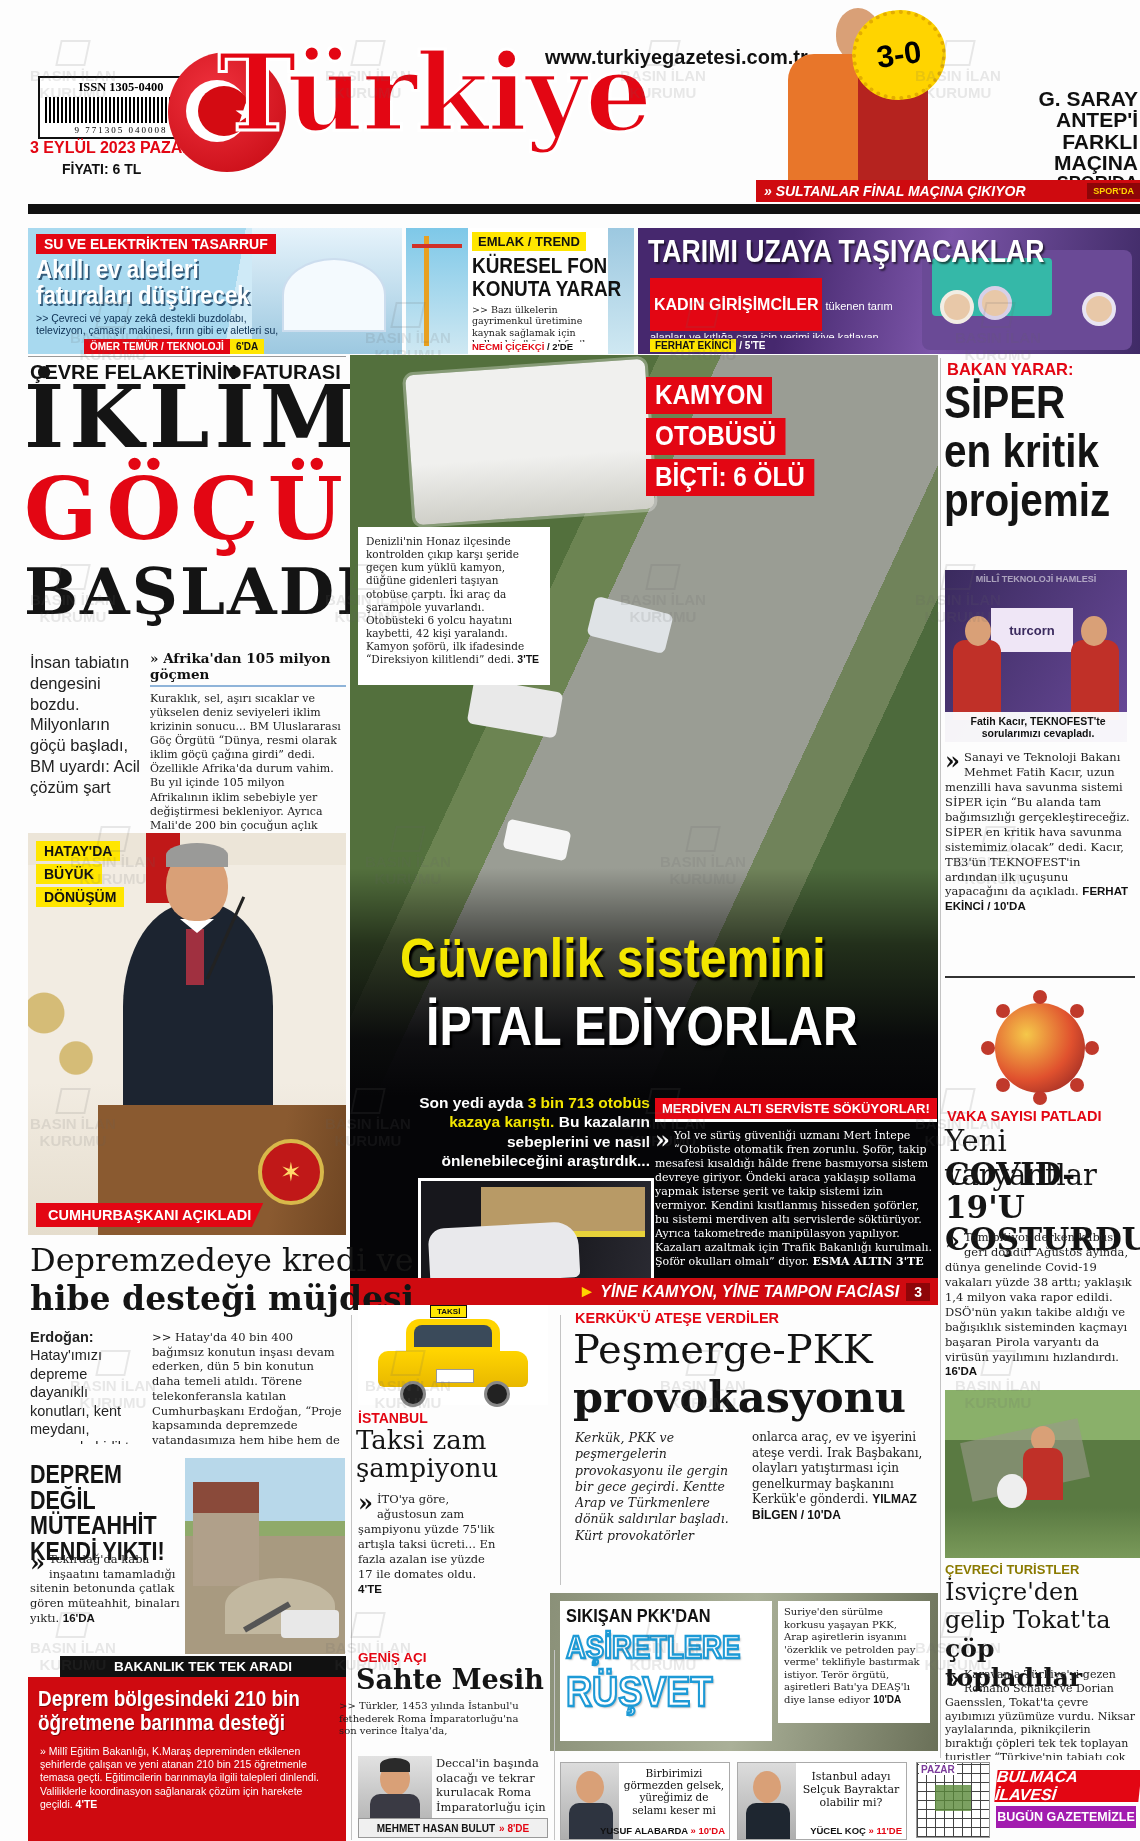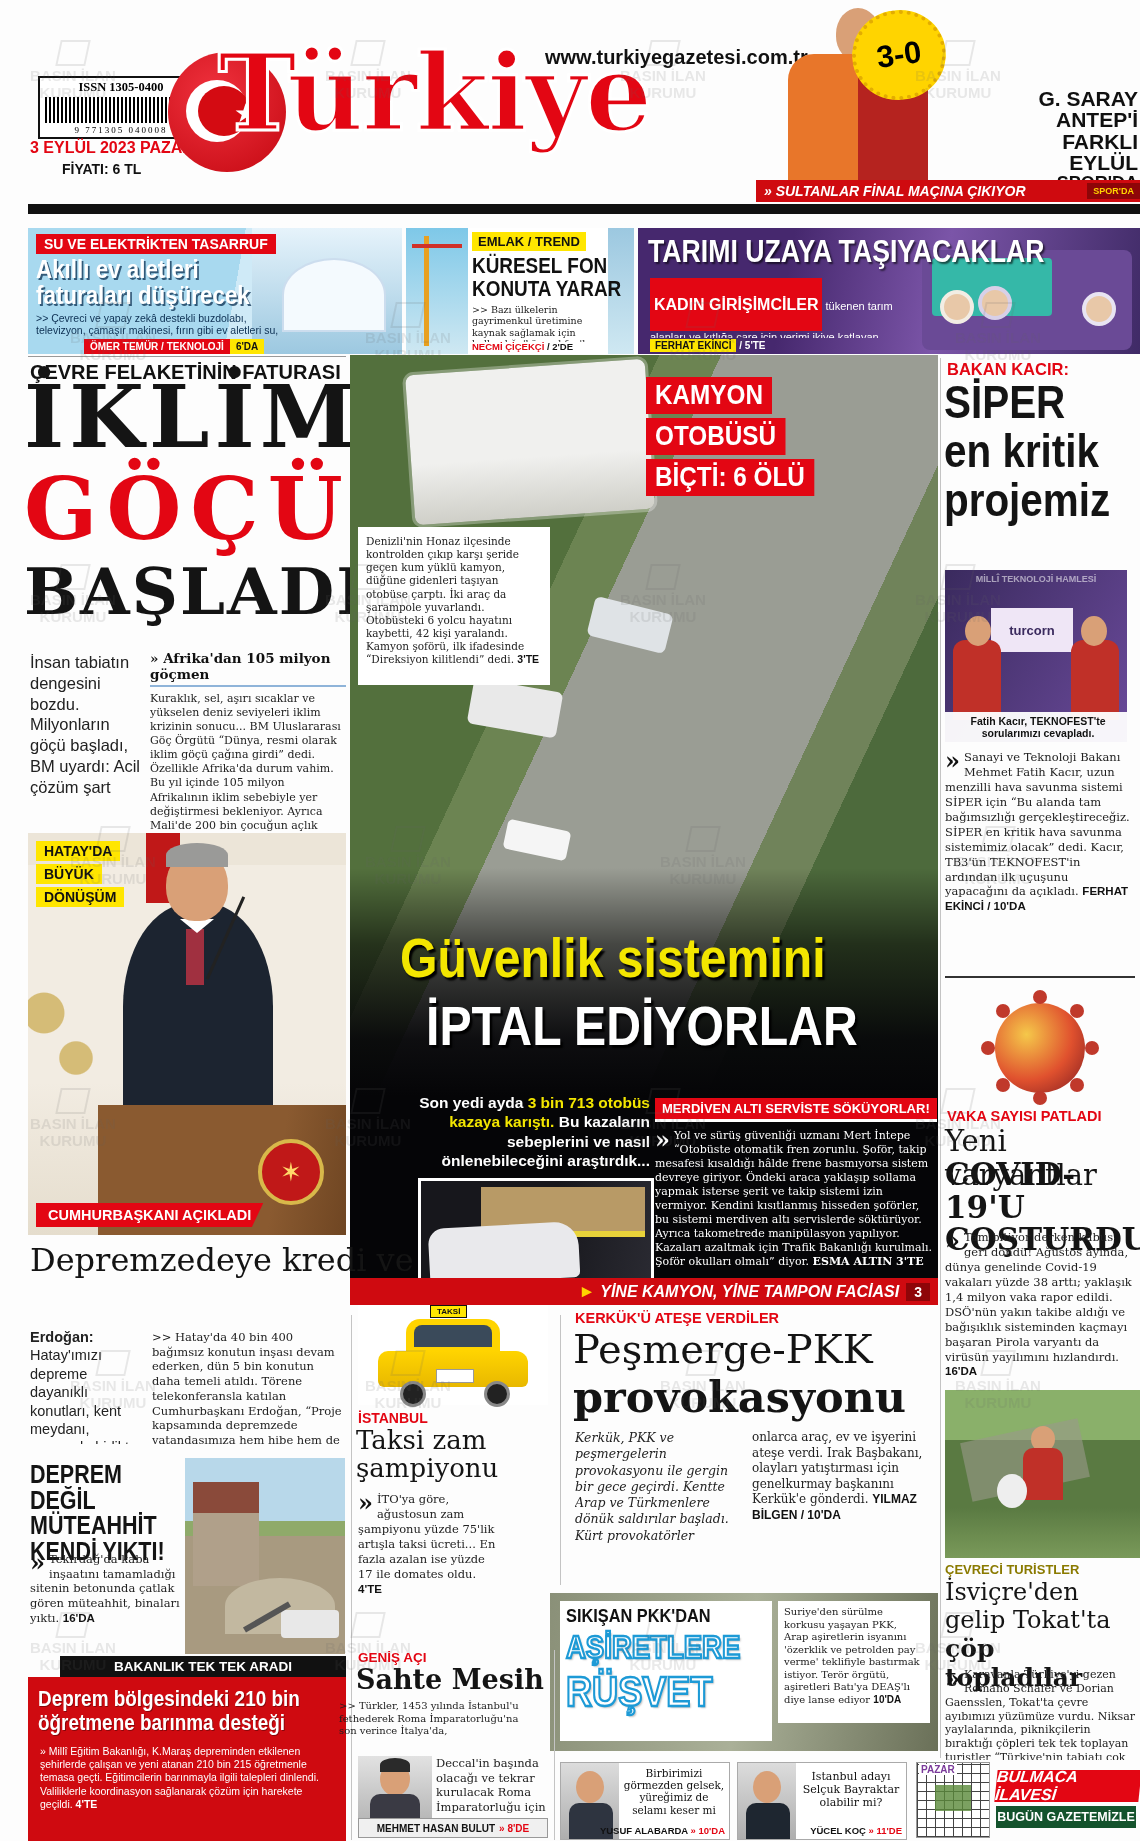--- a/index.html
+++ b/index.html
@@ -63,21 +63,21 @@
 
   <div class="abs" style="left:758px;top:6px;width:200px;height:176px;">
     <div class="abs" style="left:78px;top:2px;width:44px;height:52px;border-radius:50% 50% 45% 45%;background:#d9a077;"></div>
     <div class="abs" style="left:30px;top:48px;width:140px;height:128px;border-radius:26px 26px 0 0;background:linear-gradient(90deg,#e8762a 0 50%,#b5231f 50%);"></div>
   </div>
   <div class="abs badge" style="left:852px;top:10px;">3-0</div>
   <div class="abs" style="left:952px;top:88px;width:186px;">
     <div class="sportl">G. SARAY</div>
     <div class="sportl">ANTEP'İ</div>
     <div class="sportl">FARKLI</div>
-    <div class="sportl">EYLÜL</div>
+    <div class="sportl">MAÇINA</div>
     <div class="sportl red" style="font-size:18px;">SPOR'DA</div>
   </div>
   <div class="abs stripred" style="left:756px;top:180px;width:384px;height:22px;">
     <span style="color:#fff;font-weight:bold;font-style:italic;font-size:14px;padding-left:8px;flex:1;">» SULTANLAR FİNAL MAÇINA ÇIKIYOR</span>
     <span style="background:#8e0508;color:#ffd400;font-size:9px;font-weight:bold;padding:3px 6px;">SPOR'DA</span>
   </div>
   <div class="abs" style="left:28px;top:204px;width:1112px;height:10px;background:#111;"></div>
 
   <div class="abs clip" style="left:28px;top:228px;width:374px;height:126px;background:linear-gradient(100deg,#a8d9ef 0 55%,#cfeaf7 55%);">
     <div class="abs" style="right:0;top:0;width:150px;height:126px;background:linear-gradient(180deg,#e6f3fb,#9cc8e0);">
@@ -174,21 +174,21 @@
     </div>
 
     <div class="abs" style="left:0;top:923px;width:588px;height:27px;background:#cf0a10;display:flex;align-items:center;justify-content:flex-end;padding-right:8px;box-sizing:border-box;">
       <span style="color:#ffd400;font-size:17px;margin-right:5px;">►</span>
       <span style="color:#fff;font-weight:bold;font-style:italic;font-size:16px;">YİNE KAMYON, YİNE TAMPON FACİASI</span>
       <span style="background:#8e0508;color:#fff;font-weight:bold;font-size:14px;padding:1px 8px;margin-left:7px;">3</span>
     </div>
   </div>
 
   <div class="abs vline" style="left:940px;top:358px;height:1400px;"></div>
-  <div class="abs red" style="left:947px;top:360px;font-size:16.5px;font-weight:bold;">BAKAN KACIR:</div>
+  <div class="abs red" style="left:947px;top:360px;font-size:16.5px;font-weight:bold;">BAKAN YARAR:</div>
   <div class="abs" style="left:944px;top:378px;">
     <div class="cond" style="font-size:47px;line-height:1.04;color:#141414;">SİPER</div>
     <div class="cond" style="font-size:47px;line-height:1.04;color:#141414;">en kritik</div>
     <div class="cond" style="font-size:47px;line-height:1.04;color:#141414;">projemiz</div>
   </div>
   <div class="abs clip" style="left:945px;top:570px;width:182px;height:172px;background:linear-gradient(120deg,#3a2a5e,#6a4a9a);">
     <div class="abs" style="left:0;top:4px;width:182px;text-align:center;color:rgba(255,255,255,.55);font-size:9px;font-weight:bold;">MİLLÎ TEKNOLOJİ HAMLESİ</div>
     <div class="abs" style="left:46px;top:38px;width:82px;height:44px;background:#efe6f6;display:flex;align-items:center;justify-content:center;font-weight:bold;color:#3a2a5e;font-size:13px;">turcorn</div>
     <div class="abs" style="left:8px;top:70px;width:48px;height:80px;border-radius:12px 12px 0 0;background:#c03028;"></div>
     <div class="abs" style="left:20px;top:46px;width:26px;height:30px;border-radius:50%;background:#d9a077;"></div>
@@ -233,20 +233,21 @@
     <div class="abs" style="left:230px;bottom:30px;width:58px;height:58px;border-radius:50%;background:#c01818;border:4px solid #d8b84a;display:flex;align-items:center;justify-content:center;color:#ffd86a;font-size:26px;">✶</div>
     <div class="abs" style="left:196px;top:60px;width:3px;height:90px;background:#222;transform:rotate(24deg);"></div>
     <div class="abs" style="left:8px;top:8px;">
       <div><span class="lab-yel" style="font-size:14px;padding:2px 8px;">HATAY'DA</span></div>
       <div style="margin-top:3px;"><span class="lab-yel" style="font-size:14px;padding:2px 8px;">BÜYÜK</span></div>
       <div style="margin-top:3px;"><span class="lab-yel" style="font-size:14px;padding:2px 8px;">DÖNÜŞÜM</span></div>
     </div>
     <div class="abs lab-red" style="left:8px;bottom:8px;font-size:14.5px;padding:4px 12px;clip-path:polygon(0 0,100% 0,95% 100%,0 100%);">CUMHURBAŞKANI AÇIKLADI</div>
   </div>
   <div class="abs ser" style="left:30px;top:1241px;font-size:32px;color:#141414;">Depremzedeye kredi ve</div>
+  <div class="abs ser" style="left:30px;top:1279px;font-size:33px;font-weight:bold;color:#141414;">hibe desteği müjdesi</div>
   <div class="abs clip" style="left:30px;top:1328px;width:115px;height:116px;font-size:14.5px;line-height:1.27;color:#222;">
     <b>Erdoğan:</b><span> Hatay'ımızı depreme dayanıklı konutları, kent meydanı, çarşısıyla birlikte âdeta yeniden inşa ediyoruz.</span>
   </div>
   <div class="abs clip body-ser" style="left:152px;top:1330px;width:194px;height:114px;font-size:11.5px;line-height:1.28;">
     <span>&gt;&gt; Hatay'da 40 bin 400 bağımsız konutun inşası devam ederken, dün 5 bin konutun daha temeli atıldı. Törene telekonferansla katılan Cumhurbaşkanı Erdoğan, “Proje kapsamında depremzede vatandaşımıza hem hibe hem de kredi desteği vereceğiz. Vergiden, harçtan, yapı denetiminden muaf olacaklar” dedi. </span>
   </div>
 
   <div class="abs cond" style="left:30px;top:1462px;width:185px;white-space:normal;font-size:25px;line-height:1.02;color:#141414;">DEPREM DEĞİL MÜTEAHHİT KENDİ YIKTI!</div>
   <div class="abs clip body-ser" style="left:30px;top:1552px;width:152px;height:86px;font-size:11.5px;line-height:1.28;">
     <span class="qmark" style="color:#111;">»</span>
@@ -345,21 +346,21 @@
   <div class="abs" style="left:916px;top:1760px;width:224px;height:78px;">
     <div class="abs clip" style="left:0;top:2px;width:72px;height:74px;background:
       repeating-linear-gradient(0deg,#444 0 1px,transparent 1px 9px),
       repeating-linear-gradient(90deg,#444 0 1px,transparent 1px 9px),#fff;border:1px solid #999;">
       <div class="abs" style="left:2px;top:1px;color:#7a3a9a;font-weight:bold;font-size:10px;background:#fff;padding:0 2px;">PAZAR</div>
       <div class="abs" style="left:18px;top:22px;width:36px;height:26px;background:#5a8a3a;opacity:.8;"></div>
     </div>
     <div class="abs" style="left:80px;top:10px;width:144px;height:32px;background:#e30613;transform:skewX(-6deg);display:flex;align-items:center;justify-content:center;">
       <span style="color:#fff;font-weight:bold;font-style:italic;font-size:16px;">BULMACA İLAVESİ</span>
     </div>
-    <div class="abs" style="left:80px;top:46px;width:140px;height:22px;background:#14532d;display:flex;align-items:center;justify-content:center;">
+    <div class="abs" style="left:80px;top:46px;width:140px;height:22px;background:#a21caf;display:flex;align-items:center;justify-content:center;">
       <span style="color:#fff;font-weight:bold;font-size:12.5px;">BUGÜN GAZETEMİZLE</span>
     </div>
   </div>
 
   <div class="abs clip" style="left:945px;top:1390px;width:195px;height:168px;background:linear-gradient(#8ab06a 0 30%,#5a7a42 30% 70%,#7a9a5a);">
     <div class="abs" style="left:20px;top:40px;width:120px;height:60px;background:#9a9a8a;transform:rotate(-12deg);opacity:.6;"></div>
     <div class="abs" style="left:86px;top:36px;width:24px;height:26px;border-radius:50%;background:#d9a077;"></div>
     <div class="abs" style="left:78px;top:58px;width:40px;height:52px;border-radius:10px 10px 0 0;background:#c03028;"></div>
     <div class="abs" style="left:52px;top:84px;width:30px;height:34px;border-radius:50%;background:#eee;"></div>
   </div>

